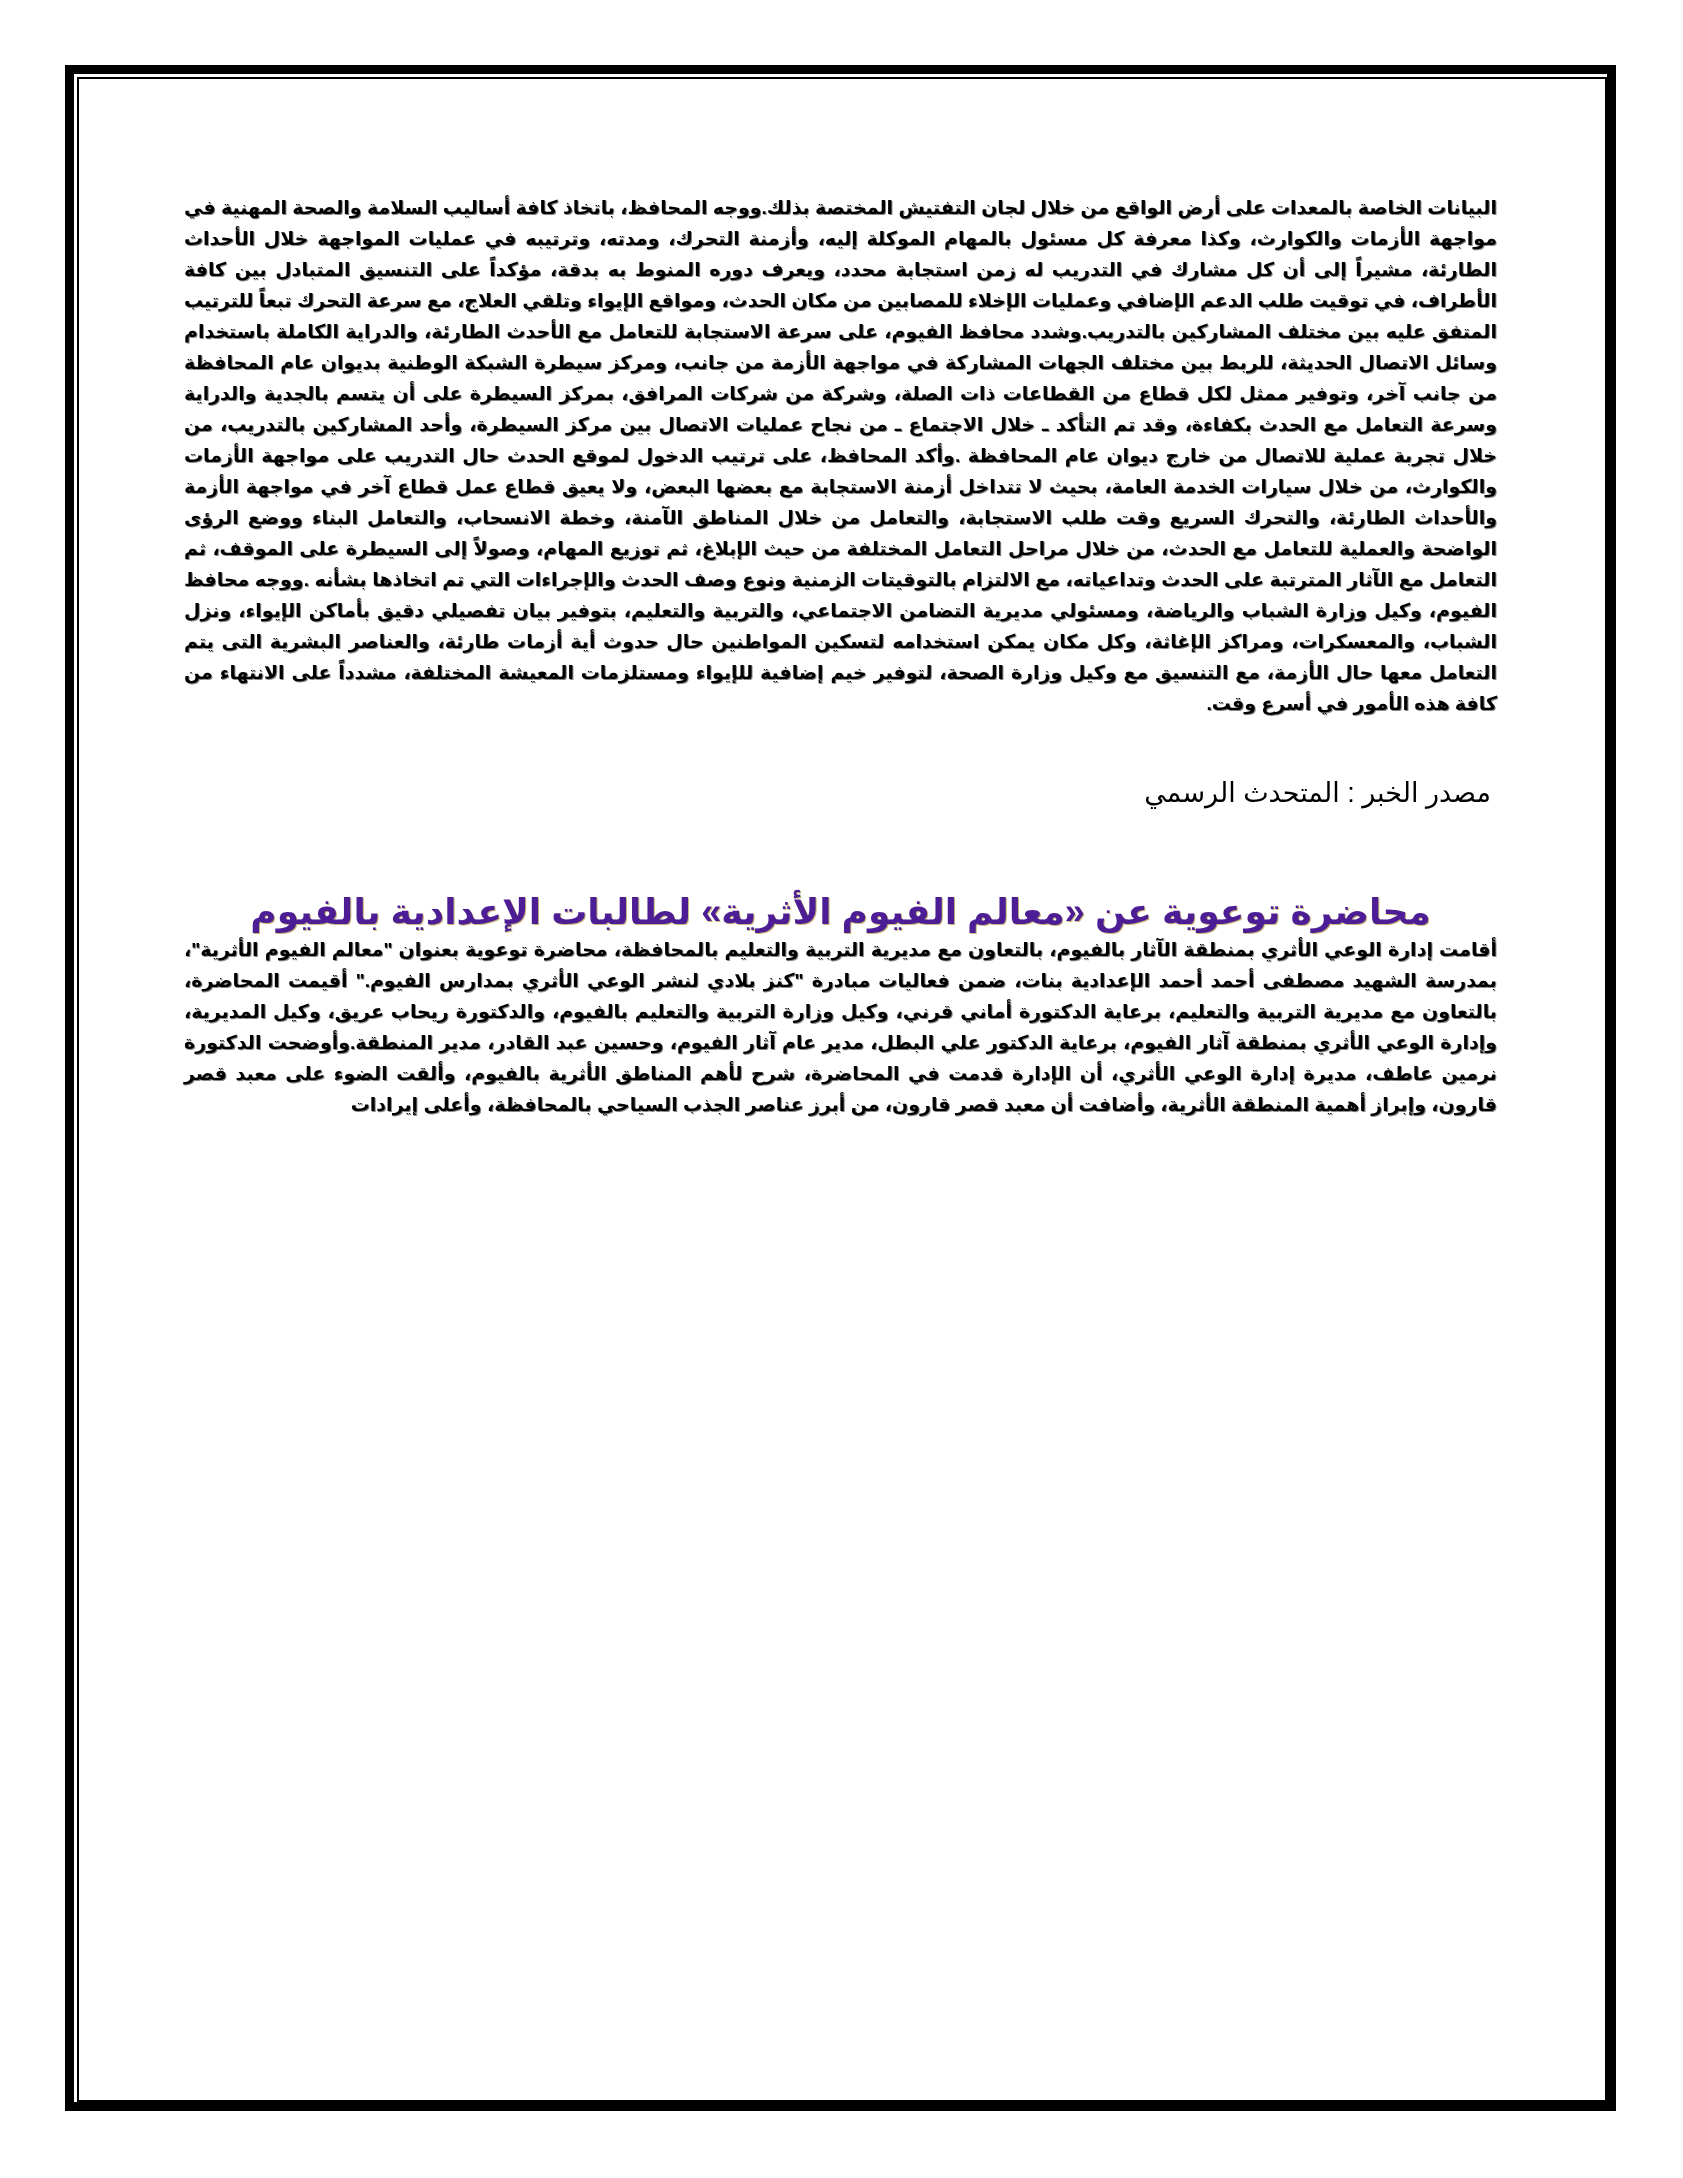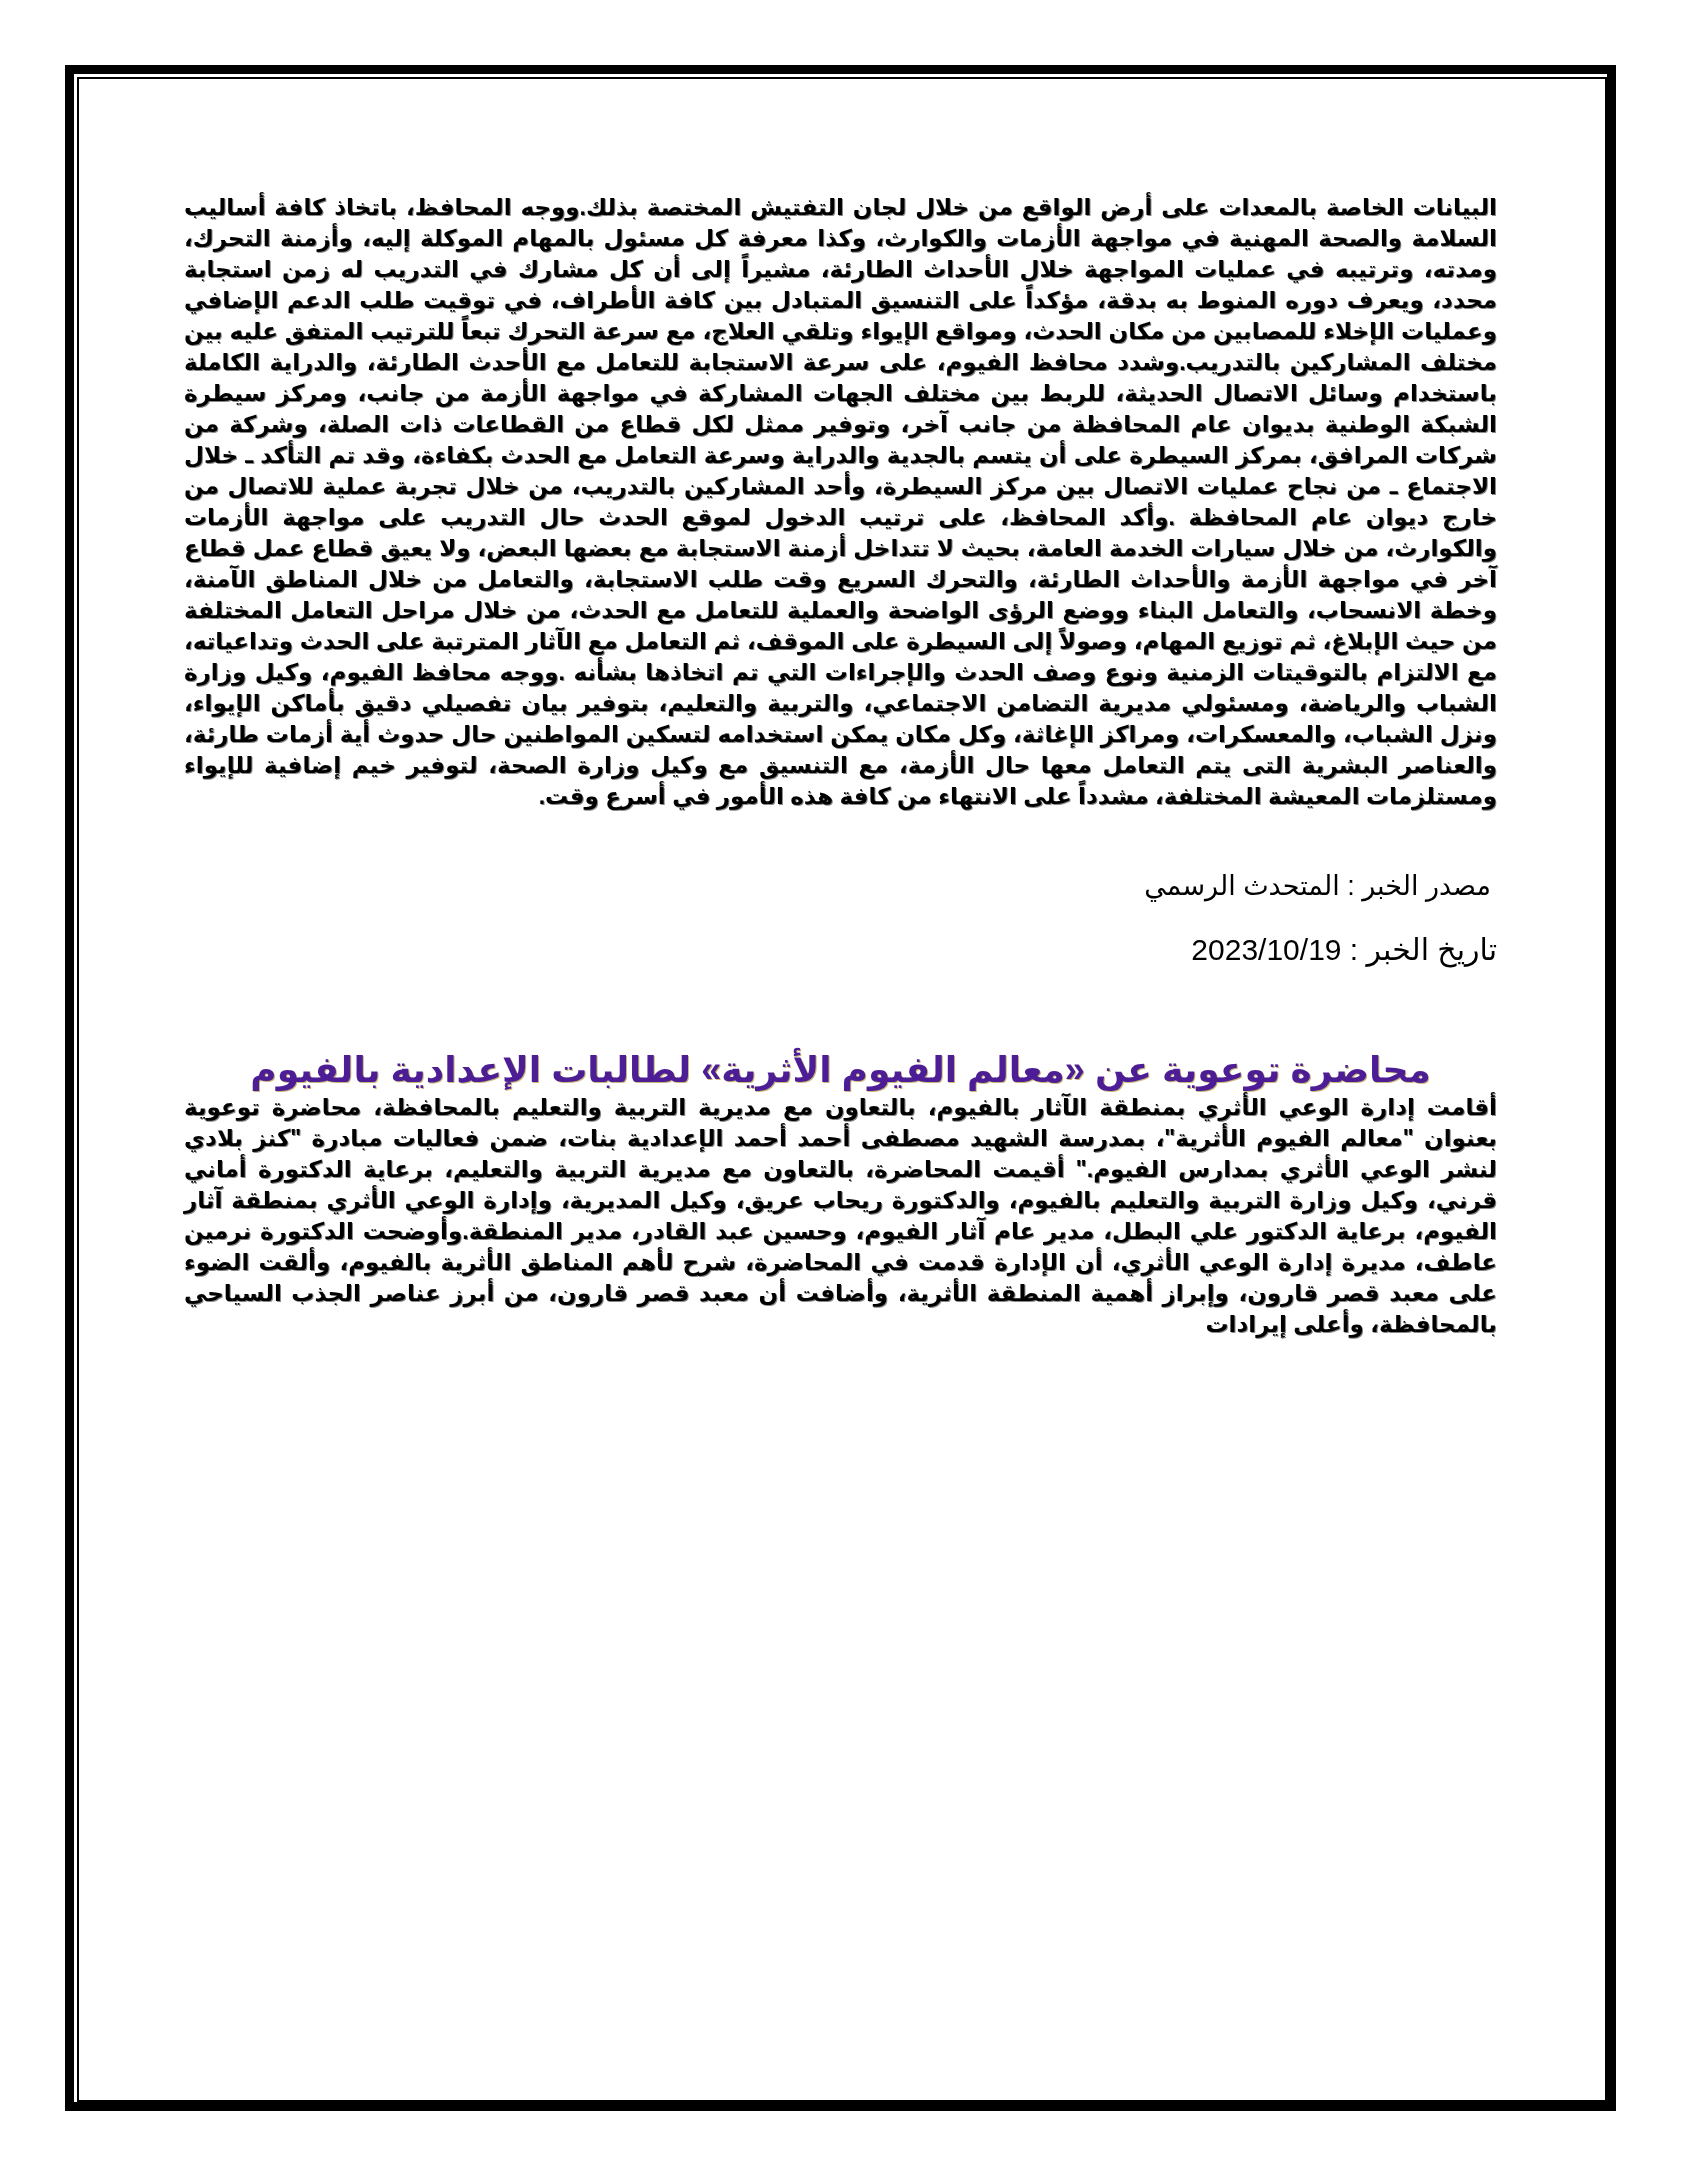--- a/index.html
+++ b/index.html
@@ -34,21 +34,21 @@
     .content {
       position: absolute;
       left: 184px;
       top: 192px;
       width: 1313px;
       direction: rtl;
       font-family: "Liberation Sans", "DejaVu Sans", sans-serif;
       color: #000000;
     }
     .body-text {
-      font-size: 23px;
+      font-size: 19px;
       line-height: 31px;
       text-align: justify;
       text-align-last: right;
       margin: 0;
       font-weight: bold;
       text-shadow: 1px 1px 0 #888888;
       letter-spacing: -0.2px;
     }
     .meta {
       font-size: 27px;
@@ -74,18 +74,17 @@
 </head>
 <body>
 
 <div class="frame-outer"></div>
 <div class="frame-inner"></div>
 
 <div class="content">
   <p class="body-text">البيانات الخاصة بالمعدات على أرض الواقع من خلال لجان التفتيش المختصة بذلك.ووجه المحافظ، باتخاذ كافة أساليب السلامة والصحة المهنية في مواجهة الأزمات والكوارث، وكذا معرفة كل مسئول بالمهام الموكلة إليه، وأزمنة التحرك، ومدته، وترتيبه في عمليات المواجهة خلال الأحداث الطارئة، مشيراً إلى أن كل مشارك في التدريب له زمن استجابة محدد، ويعرف دوره المنوط به بدقة، مؤكداً على التنسيق المتبادل بين كافة الأطراف، في توقيت طلب الدعم الإضافي وعمليات الإخلاء للمصابين من مكان الحدث، ومواقع الإيواء وتلقي العلاج، مع سرعة التحرك تبعاً للترتيب المتفق عليه بين مختلف المشاركين بالتدريب.وشدد محافظ الفيوم، على سرعة الاستجابة للتعامل مع الأحدث الطارئة، والدراية الكاملة باستخدام وسائل الاتصال الحديثة، للربط بين مختلف الجهات المشاركة في مواجهة الأزمة من جانب، ومركز سيطرة الشبكة الوطنية بديوان عام المحافظة من جانب آخر، وتوفير ممثل لكل قطاع من القطاعات ذات الصلة، وشركة من شركات المرافق، بمركز السيطرة على أن يتسم بالجدية والدراية وسرعة التعامل مع الحدث بكفاءة، وقد تم التأكد ـ خلال الاجتماع ـ من نجاح عمليات الاتصال بين مركز السيطرة، وأحد المشاركين بالتدريب، من خلال تجربة عملية للاتصال من خارج ديوان عام المحافظة .وأكد المحافظ، على ترتيب الدخول لموقع الحدث حال التدريب على مواجهة الأزمات والكوارث، من خلال سيارات الخدمة العامة، بحيث لا تتداخل أزمنة الاستجابة مع بعضها البعض، ولا يعيق قطاع عمل قطاع آخر في مواجهة الأزمة والأحداث الطارئة، والتحرك السريع وقت طلب الاستجابة، والتعامل من خلال المناطق الآمنة، وخطة الانسحاب، والتعامل البناء ووضع الرؤى الواضحة والعملية للتعامل مع الحدث، من خلال مراحل التعامل المختلفة من حيث الإبلاغ، ثم توزيع المهام، وصولاً إلى السيطرة على الموقف، ثم التعامل مع الآثار المترتبة على الحدث وتداعياته، مع الالتزام بالتوقيتات الزمنية ونوع وصف الحدث والإجراءات التي تم اتخاذها بشأنه .ووجه محافظ الفيوم، وكيل وزارة الشباب والرياضة، ومسئولي مديرية التضامن الاجتماعي، والتربية والتعليم، بتوفير بيان تفصيلي دقيق بأماكن الإيواء، ونزل الشباب، والمعسكرات، ومراكز الإغاثة، وكل مكان يمكن استخدامه لتسكين المواطنين حال حدوث أية أزمات طارئة، والعناصر البشرية التى يتم التعامل معها حال الأزمة، مع التنسيق مع وكيل وزارة الصحة، لتوفير خيم إضافية للإيواء ومستلزمات المعيشة المختلفة، مشدداً على الانتهاء من كافة هذه الأمور في أسرع وقت.</p>
 
   <p class="meta meta-source">مصدر الخبر : المتحدث الرسمي</p>
-  <p class="meta meta-date">تاريخ الخبر : 2023/10/19</p>
 
   <h2 class="article-title">محاضرة توعوية عن «معالم الفيوم الأثرية» لطالبات الإعدادية بالفيوم</h2>
   <p class="body-text article-body">أقامت إدارة الوعي الأثري بمنطقة الآثار بالفيوم، بالتعاون مع مديرية التربية والتعليم بالمحافظة، محاضرة توعوية بعنوان "معالم الفيوم الأثرية"، بمدرسة الشهيد مصطفى أحمد أحمد الإعدادية بنات، ضمن فعاليات مبادرة "كنز بلادي لنشر الوعي الأثري بمدارس الفيوم." أقيمت المحاضرة، بالتعاون مع مديرية التربية والتعليم، برعاية الدكتورة أماني قرني، وكيل وزارة التربية والتعليم بالفيوم، والدكتورة ريحاب عريق، وكيل المديرية، وإدارة الوعي الأثري بمنطقة آثار الفيوم، برعاية الدكتور علي البطل، مدير عام آثار الفيوم، وحسين عبد القادر، مدير المنطقة.وأوضحت الدكتورة نرمين عاطف، مديرة إدارة الوعي الأثري، أن الإدارة قدمت في المحاضرة، شرح لأهم المناطق الأثرية بالفيوم، وألقت الضوء على معبد قصر قارون، وإبراز أهمية المنطقة الأثرية، وأضافت أن معبد قصر قارون، من أبرز عناصر الجذب السياحي بالمحافظة، وأعلى إيرادات</p>
 </div>
 
 
 </body></html>

